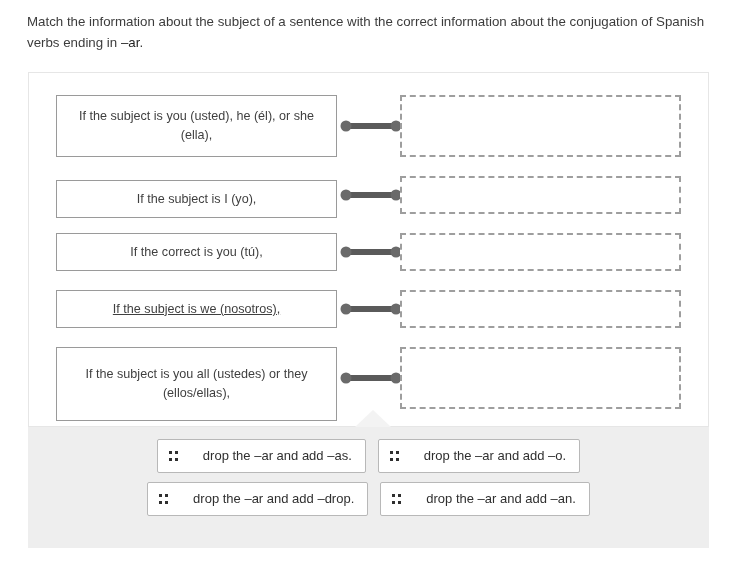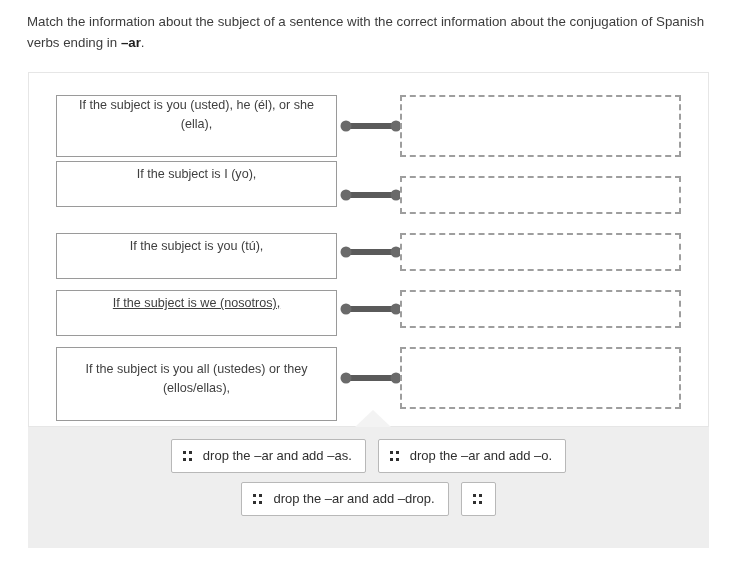--- a/index.html
+++ b/index.html
@@ -20,21 +20,21 @@
   #prompt {
     position: absolute;
     left: 27px;
     top: 11px;
     width: 680px;
     font-size: 13.3px;
     line-height: 21px;
     color: #3c3c3c;
     font-weight: 400;
   }
-  #prompt .bold { font-weight: bold; color: #1f1f1f; }
+  #prompt .bold { font-weight: normal; color: #1f1f1f; }
 
   
   #match-panel {
     position: absolute;
     left: 28px;
     top: 72px;
     width: 681px;
     height: 355px;
     background: #ffffff;
     border: 1px solid #e6e6e6;
@@ -54,23 +54,23 @@
     left: 27px;
     width: 281px;
     box-sizing: border-box;
     border: 1px solid #9a9a9a;
     background: #ffffff;
     color: #3f3f3f;
     font-size: 12.6px;
     line-height: 19px;
     text-align: center;
     display: flex;
-    align-items: flex-end;
+    align-items: center;
     justify-content: center;
-    padding: 22px 10px;
+    padding: 4px 10px;
   }
 
   .connector {
     position: absolute;
     left: 311px;
     width: 62px;
     height: 12px;
     display: block;
   }
 
@@ -110,21 +110,21 @@
   }
   .tray-row {
     display: flex;
     justify-content: center;
     gap: 12px;
     margin-bottom: 9px;
   }
   .option-chip {
     display: inline-flex;
     align-items: center;
-    gap: 11px;
+    gap: 25px;
     background: #ffffff;
     border: 1px solid #b8b8b8;
     border-radius: 2px;
     padding: 7px 13px 8px 11px;
     font-size: 13px;
     line-height: 17px;
     color: #2f2f2f;
     white-space: nowrap;
     cursor: move;
   }
@@ -161,36 +161,36 @@
       <line x1="6" y1="6" x2="56" y2="6" stroke="#5a5a5a" stroke-width="6"></line>
       <circle cx="6" cy="6" r="5.5" fill="#6a6a6a"></circle>
       <circle cx="56" cy="6" r="5.5" fill="#6a6a6a"></circle>
     </svg>
     <div class="dropzone" style="top:22px; height:62px;">
       <span></span>
     </div>
   </div>
 
   <div class="match-row">
-    <div class="prompt-box" style="top:88px; height:38px;">
+    <div class="prompt-box" style="top:107px; height:38px;">
       <span>If the subject is I (yo),</span>
     </div>
     <svg class="connector" style="top:116px;" viewBox="0 0 62 12">
       <line x1="6" y1="6" x2="56" y2="6" stroke="#5a5a5a" stroke-width="6"></line>
       <circle cx="6" cy="6" r="5.5" fill="#6a6a6a"></circle>
       <circle cx="56" cy="6" r="5.5" fill="#6a6a6a"></circle>
     </svg>
     <div class="dropzone" style="top:103px; height:38px;">
       <span></span>
     </div>
   </div>
 
   <div class="match-row">
     <div class="prompt-box" style="top:160px; height:38px;">
-      <span>If the subject is you (tú),</span>
+      <span>If the correct is you (tú),</span>
     </div>
     <svg class="connector" style="top:173px;" viewBox="0 0 62 12">
       <line x1="6" y1="6" x2="56" y2="6" stroke="#5a5a5a" stroke-width="6"></line>
       <circle cx="6" cy="6" r="5.5" fill="#6a6a6a"></circle>
       <circle cx="56" cy="6" r="5.5" fill="#6a6a6a"></circle>
     </svg>
     <div class="dropzone" style="top:160px; height:38px;">
       <span></span>
     </div>
   </div>
@@ -261,17 +261,18 @@
           </span>
         <span>drop the –ar and add –drop.</span>
       </div>
       <div class="option-chip">
         <span class="grip">
             <span></span>
             <span></span>
             <span></span>
             <span></span>
           </span>
+        <span>drop the –ar and add –an.</span>
       </div>
     </div>
 
   </div>
 </div>
 
 </body></html>

